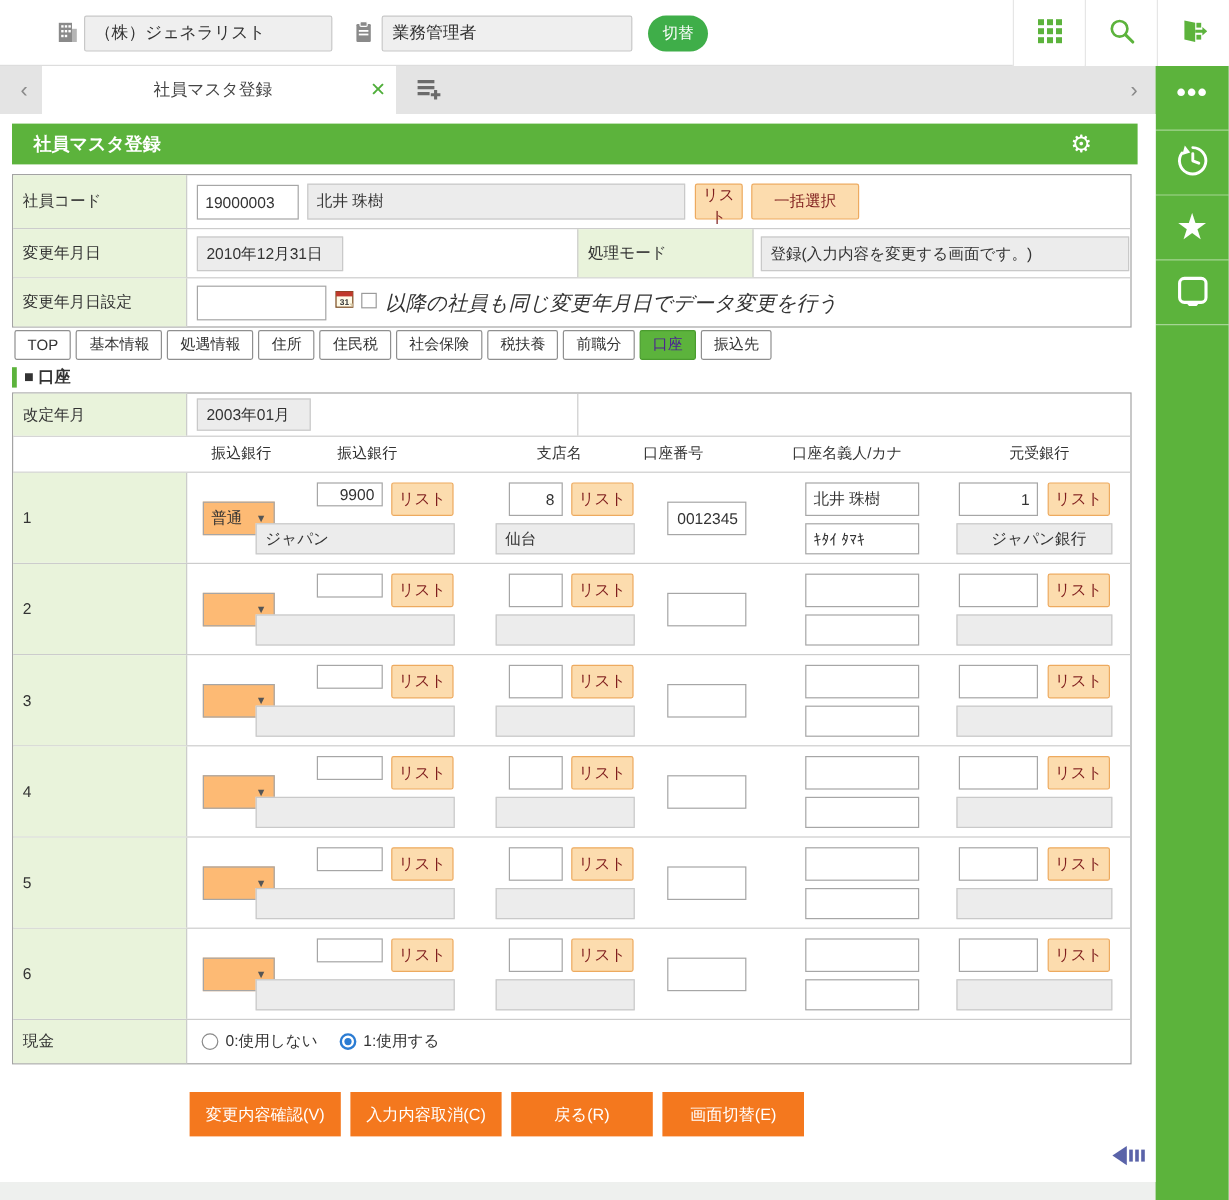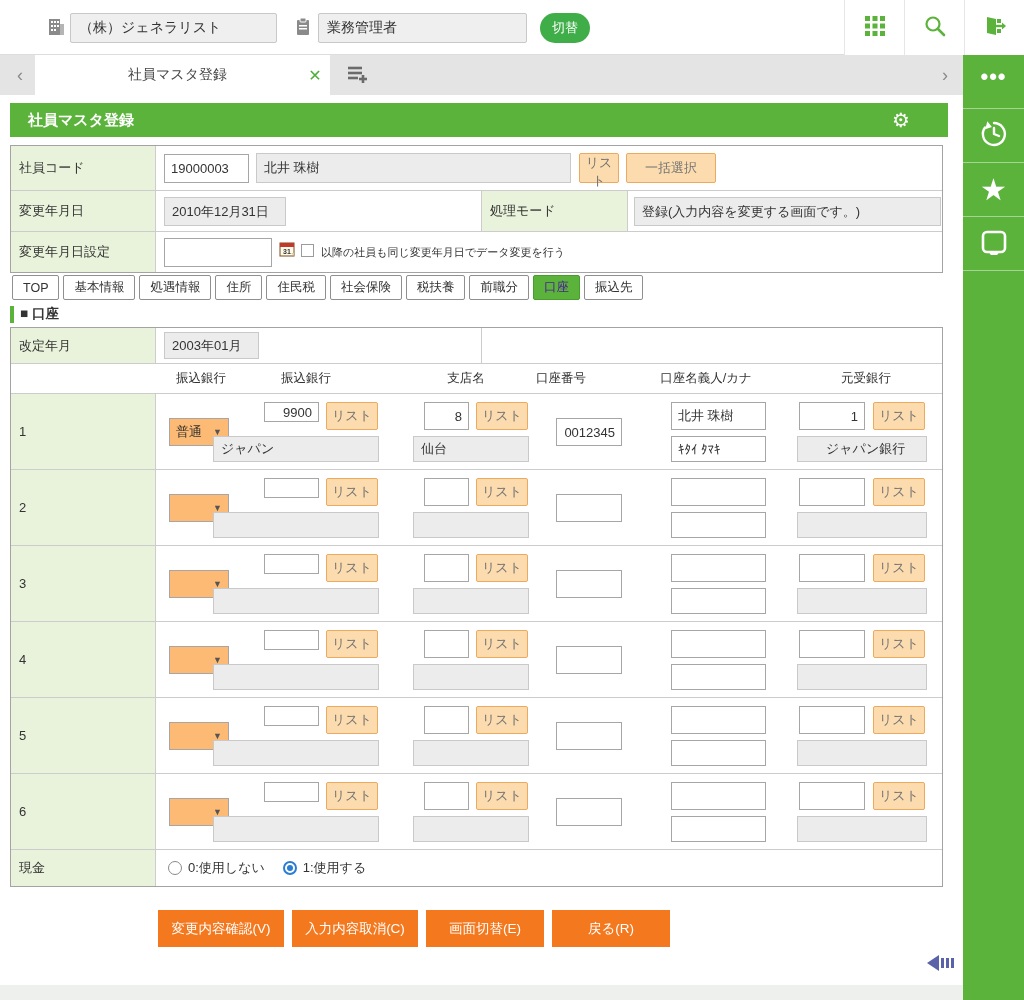--- a/index.html
+++ b/index.html
@@ -34,35 +34,35 @@
   .gear-btn { border:none; background:transparent; color:#fff; font-size:20px; margin-right:38px; cursor:pointer; }
 
   .box { position:absolute; left:10px; width:933px; border:1px solid #a3a3a3; background:#fff; }
   .frow { position:relative; border-bottom:1px solid #ccc; display:flex; }
   .frow:last-child { border-bottom:none; }
   .lbl { width:145px; background:#e9f3db; border-right:1px solid #ccc; font-size:13px; display:flex; align-items:center; padding-left:8px; flex-shrink:0; }
   .fcontent { position:relative; flex:1; }
 
   input.in { border:1px solid #a6a6a6; font-size:13px; padding:0 6px; color:#333; background:#fff; }
   .ro { background:#ececec; border:1px solid #c9c9c9; font-size:13px; color:#333; padding:0 7px; display:flex; align-items:center; overflow:hidden; white-space:nowrap; }
-  .list-btn { background:#fcdcae; border:1px solid #edaa5f; border-radius:2px; font-size:13px; color:#737373; cursor:pointer; }
+  .list-btn { background:#fcdcae; border:1px solid #edaa5f; border-radius:2px; font-size:13px; color:#7f1d1d; cursor:pointer; }
 
   
   .r1 { height:45px; } .r2 { height:41px; } .r3 { height:40px; }
   .emp-code { position:absolute; left:8px; top:8px; width:85px; height:29px; }
   .emp-name { position:absolute; left:100px; top:7px; width:315px; height:30px; }
   .emp-list { position:absolute; left:423px; top:7px; width:40px; height:30px; }
   .bulk-btn { position:absolute; left:470px; top:7px; width:90px; height:30px; }
   .chg-date { position:absolute; left:8px; top:6px; width:122px; height:29px; }
   .mode-lbl { position:absolute; left:325px; top:0; width:147px; height:100%; background:#e9f3db; border-left:1px solid #ccc; border-right:1px solid #ccc; font-size:13px; display:flex; align-items:center; padding-left:8px; }
   .mode-val { position:absolute; left:478px; top:6px; width:307px; height:29px; }
   .set-date { position:absolute; left:8px; top:6px; width:108px; height:29px; }
   .cal-icon { position:absolute; left:123px; top:9px; cursor:pointer; }
   .chk { position:absolute; left:145px; top:12px; width:13px; height:13px; border:1px solid #9b9b9b; background:#fff; cursor:pointer; }
-  .chk-text { position:absolute; left:165px; top:0; height:100%; display:flex; align-items:center; font-size:11px; }
+  .chk-text { position:absolute; left:165px; top:0; height:100%; display:flex; align-items:center; font-size:17px;font-style:italic; }
 
   
   .sec-tabs { position:absolute; left:12px; top:180px; display:flex; gap:4px; }
   .sec-tab { height:25px; padding:0 10px; background:#fff; border:1px solid #8f8f8f; border-radius:2px; font-size:12.5px; color:#333; cursor:pointer; }
   .sec-tab.active { background:#5cb33c; border-color:#4a9c2e; color:#4c1d95; }
 
   
   .sec-head { position:absolute; left:10px; top:210px; display:flex; align-items:center; }
   .sec-head .bar { width:4px; height:17px; background:#5cb33c; margin-right:6px; }
   .sec-head .txt { font-size:13.5px; font-weight:bold; }
@@ -443,22 +443,22 @@
           <span class="radio checked"></span>
           <span class="radio-lbl">1:使用する</span>
         </div>
       </div>
     </div>
   </div>
 
   <div class="footer-btns">
     <button class="o-btn ob1">変更内容確認(V)</button>
     <button class="o-btn ob2">入力内容取消(C)</button>
+    <button class="o-btn ob3">戻る(R)</button>
     <button class="o-btn ob4">画面切替(E)</button>
-    <button class="o-btn ob3">戻る(R)</button>
   </div>
 </div>
 
 <span class="back-arrow">
   <svg width="32" height="20" viewBox="0 0 32 20">
       <path d="M 14 2 L 2 10 L 14 18 Z" fill="#5a63a9"></path>
       <rect x="16" y="5" width="3" height="10" fill="#5a63a9"></rect>
       <rect x="21" y="5" width="3" height="10" fill="#5a63a9"></rect>
       <rect x="26" y="5" width="3" height="10" fill="#5a63a9"></rect>
     </svg>

